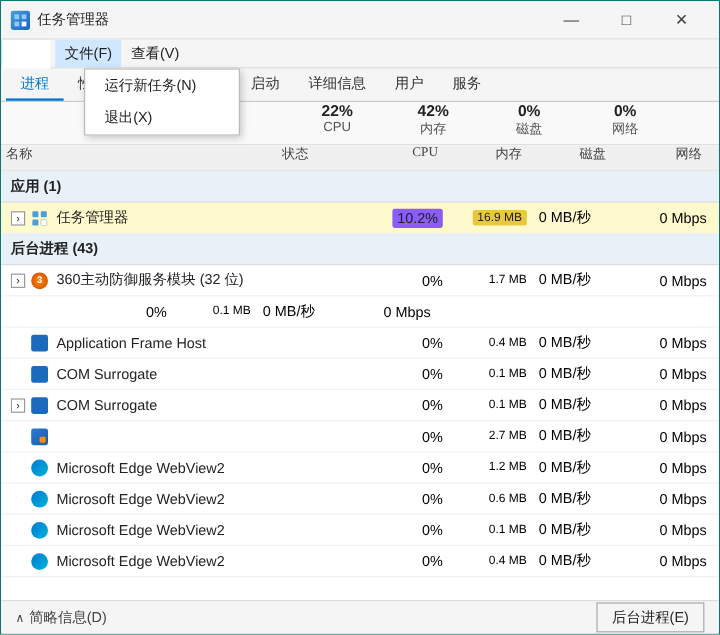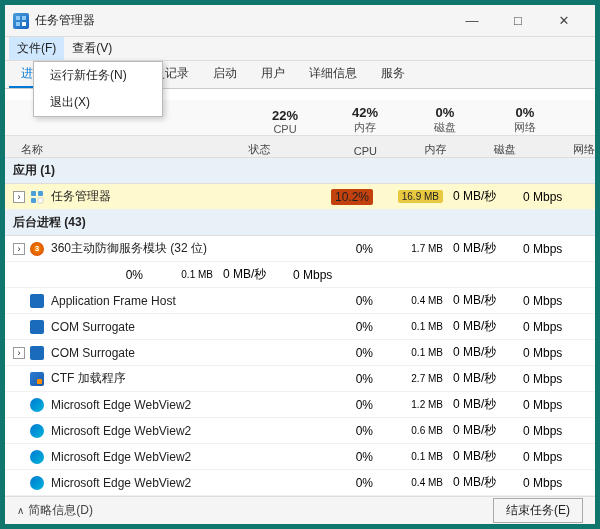--- a/index.html
+++ b/index.html
@@ -9,21 +9,21 @@
       font-family: "Microsoft YaHei", "SimHei", Arial, sans-serif;
       font-size: 12px;
       background: #f0f0f0;
       overflow: hidden;
     }
 
     .window {
       width: 600px;
       height: 529px;
       background: #ffffff;
-      border: 5px solid #0f766e;
+      border: 1px solid #0f766e;
       display: flex;
       flex-direction: column;
     }
 
     .title-bar {
       background: #f5f5f5;
       height: 32px;
       display: flex;
       align-items: center;
       padding: 0 8px;
@@ -73,20 +73,21 @@
 
     .menu-bar {
       display: flex;
       align-items: center;
       height: 24px;
       background: #f5f5f5;
       border-bottom: 1px solid #ddd;
       padding: 0 4px;
       flex-shrink: 0;
       position: relative;
+      margin-left: 41px;
     }
 
     .menu-item {
       padding: 2px 8px;
       cursor: pointer;
       font-size: 12px;
       color: #222;
       height: 100%;
       display: flex;
       align-items: center;
@@ -135,27 +136,26 @@
       align-items: center;
     }
 
     .tab.active {
       border-bottom: 2px solid #0078d4;
       color: #0078d4;
     }
 
     .stats-bar {
       display: flex;
-      align-items: flex-end;
+      align-items: flex-start;
       height: 36px;
       background: #f9f9f9;
       border-bottom: 1px solid #e0e0e0;
       flex-shrink: 0;
       padding-left: 240px;
-      margin-top: 11px;
     }
 
     .stat-col {
       display: flex;
       flex-direction: column;
       align-items: center;
       width: 80px;
     }
 
     .stat-pct {
@@ -164,26 +164,27 @@
       color: #222;
     }
 
     .stat-label {
       font-size: 11px;
       color: #555;
     }
 
     .col-headers {
       display: flex;
-      align-items: flex-end;
+      align-items: flex-start;
       height: 22px;
       background: #f0f0f0;
       border-bottom: 1px solid #ddd;
       flex-shrink: 0;
-      padding-left: 16px;
+      padding-left: 4px;
+      font-family: Liberation Serif, serif;
     }
 
     .col-name {
       width: 230px;
       font-size: 11px;
       color: #444;
     }
 
     .col-status {
       width: 70px;
@@ -308,25 +309,25 @@
     .process-disk-cell {
       width: 70px;
       font-size: 12px;
       text-align: left;
       padding-right: 10px;
     }
 
     .process-net-cell {
       width: 70px;
       font-size: 12px;
-      text-align: left;
+      text-align: right;
     }
 
     .cpu-highlight {
-      background: #c2410c;
+      background: #8b5cf6;
       color: #222;
       padding: 1px 4px;
       border-radius: 2px;
     }
 
     .mem-highlight {
       background: #e8c840;
       color: #222;
       padding: 1px 4px;
       border-radius: 2px;
@@ -427,22 +428,22 @@
       <div class="dropdown-item">运行新任务(N)</div>
       <div class="dropdown-item">退出(X)</div>
     </div>
   </div>
 
   <div class="tabs-bar">
     <div class="tab active">进程</div>
     <div class="tab">性能</div>
     <div class="tab">应用历史记录</div>
     <div class="tab">启动</div>
+    <div class="tab">详细信息</div>
     <div class="tab">用户</div>
-    <div class="tab">详细信息</div>
     <div class="tab">服务</div>
   </div>
 
   <div class="stats-bar">
     <div class="stat-col">
       <span class="stat-pct">22%</span>
       <span class="stat-label">CPU</span>
     </div>
     <div class="stat-col">
       <span class="stat-pct">42%</span>
@@ -566,21 +567,20 @@
     </div>
 
     <div class="process-row">
       <div class="process-name-cell">
         <div style="width:16px;"></div>
         <div class="process-icon">
           <div style="width:14px;height:14px;background:linear-gradient(135deg,#2a7bd4,#1a5baa);border-radius:2px;position:relative;">
             <div style="position:absolute;bottom:2px;right:2px;width:5px;height:5px;background:#ff8c00;border-radius:1px;"></div>
           </div>
         </div>
-        <span>CTF 加载程序</span>
       </div>
       <div class="process-status-cell"></div>
       <div class="process-cpu-cell">0%</div>
       <div class="process-mem-cell">2.7 MB</div>
       <div class="process-disk-cell">0 MB/秒</div>
       <div class="process-net-cell">0 Mbps</div>
     </div>
 
     <div class="process-row">
       <div class="process-name-cell">
@@ -642,16 +642,16 @@
       <div class="process-net-cell">0 Mbps</div>
     </div>
 
   </div>
 
   <div class="status-bar">
     <div class="status-left">
       <span class="arrow-icon">∧</span>
       <span>简略信息(D)</span>
     </div>
-    <button class="end-task-btn">结束任务(E)</button>
+    <button class="end-task-btn">后台进程(E)</button>
   </div>
 
 </div>
 
 </body></html>

